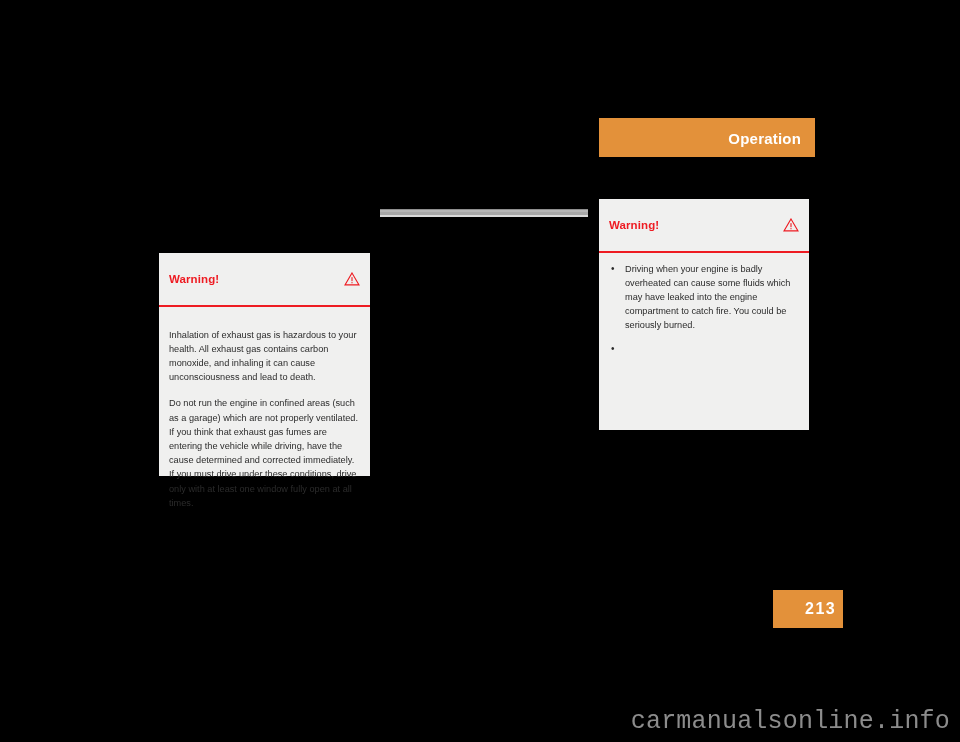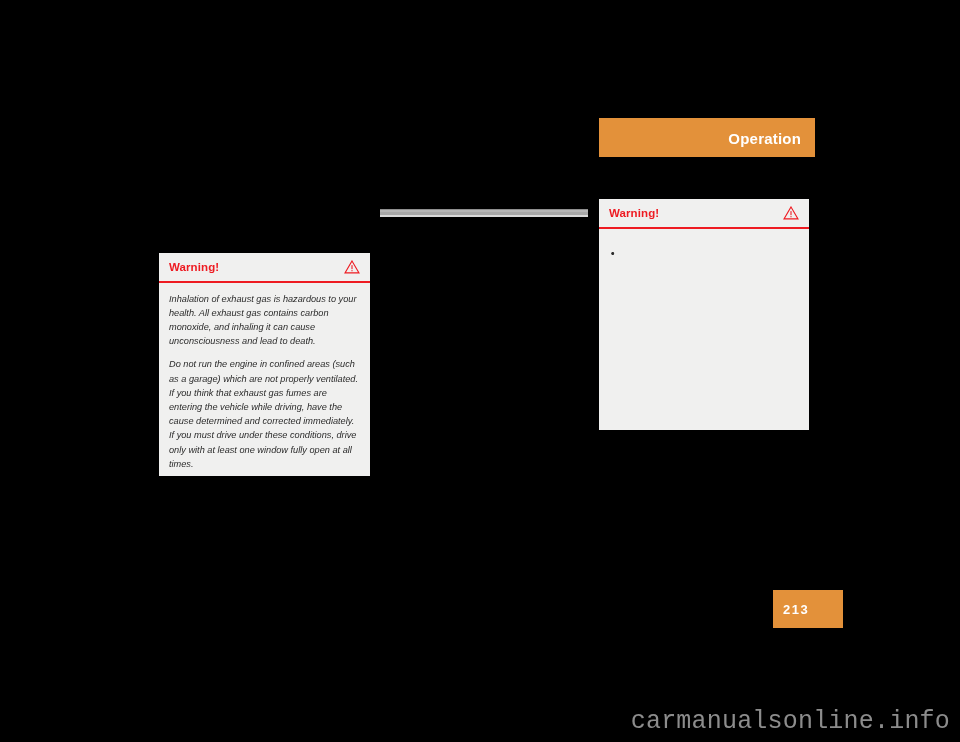--- a/index.html
+++ b/index.html
@@ -75,21 +75,21 @@
   .warning-box.right {
     left: 599px;
     top: 199px;
     width: 210px;
     height: 231px;
   }
 
   .warning-head {
     position: relative;
     height: 28px;
-    padding: 0 10px;
+    padding: 12px 10px;
     display: flex;
     align-items: center;
     justify-content: space-between;
   }
   .warning-title {
     color: #ee1b22;
     font-size: 11.5px;
     font-weight: bold;
     letter-spacing: 0.1px;
   }
@@ -104,22 +104,21 @@
     margin: 0 0 0 0;
   }
 
   .warning-body {
     padding: 9px 10px 10px 10px;
     color: #2b2b2b;
     font-size: 9.2px;
     line-height: 14.2px;
   }
   .warning-body p {
-    margin: 0 0 9px 0;
-    font-style: italic;
+    margin: 12px 0 9px 0;
   }
   .warning-body p:last-child {
     margin-bottom: 0;
   }
   .warning-list {
     list-style: none;
     margin: 0 0 9px 0;
     padding: 0;
   }
   .warning-list li {
@@ -144,24 +143,25 @@
     left: 773px;
     top: 590px;
     width: 70px;
     height: 38px;
     background: #E3913A;
     display: flex;
     align-items: center;
   }
   .page-badge-number {
     color: #ffffff;
-    font-size: 13px;
+    font-size: 16px;
     font-weight: bold;
     letter-spacing: 1.5px;
     padding-left: 10px;
+    margin-left: 22px;
   }
 
   
   .watermark {
     position: absolute;
     left: 0;
     right: 10px;
     bottom: 6px;
     text-align: right;
     color: #8c8c8c;
@@ -208,20 +208,21 @@
           <rect x="9.3" y="6.6" width="1.4" height="5.2" fill="#ee1b22"></rect>
           <rect x="9.3" y="13.0" width="1.4" height="1.5" fill="#ee1b22"></rect>
         </svg>
       </span>
     </div>
     <div class="warning-rule"></div>
     <div class="warning-body">
       <ul class="warning-list">
         <li>
           <span class="bullet">•</span>
+          <span>Driving when your engine is badly overheated can cause some fluids which may have leaked into the engine compartment to catch fire. You could be seriously burned.</span>
         </li>
         <li>
           <span class="bullet">•</span>
         </li>
       </ul>
     </div>
   </div>
 
   <div class="page-badge">
     <span class="page-badge-number">213</span>

